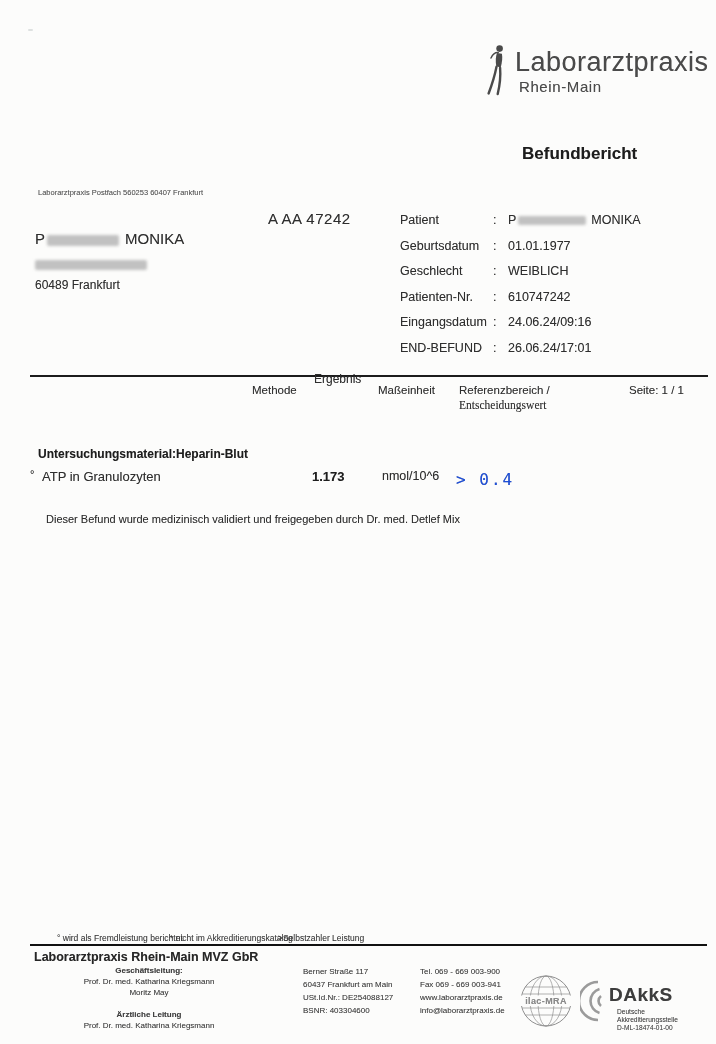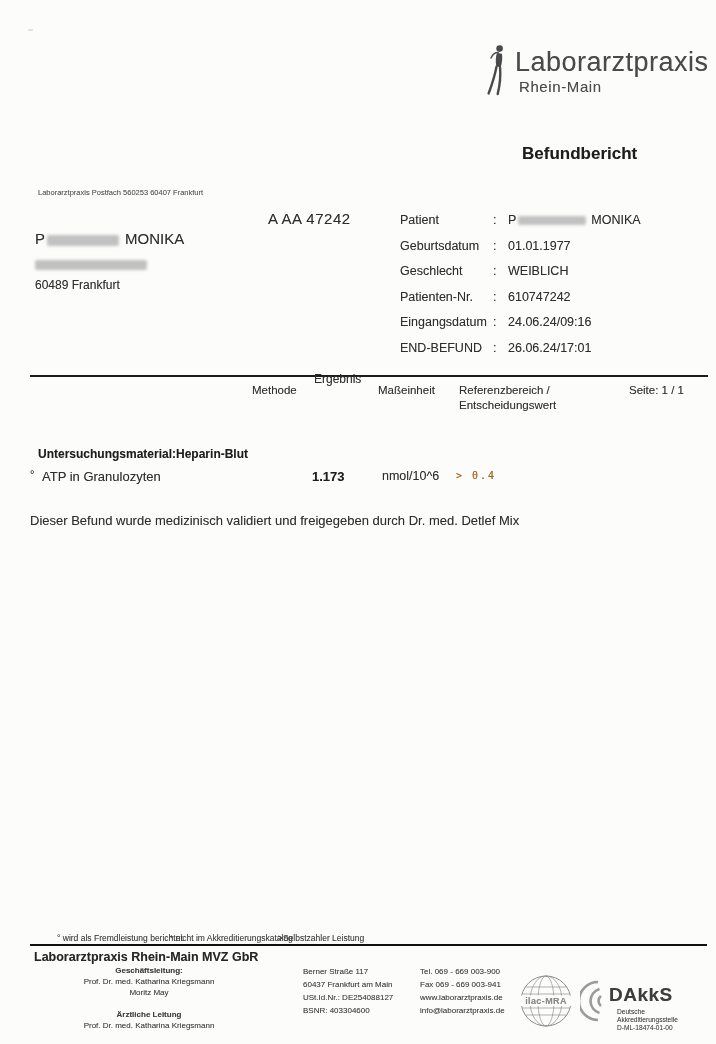--- a/index.html
+++ b/index.html
@@ -95,34 +95,34 @@
       <span>26.06.24/17:01</span>
     </div>
   </div>
 
   <div class="abs rule" style="left:30px;top:375px;width:678px;height:2.4px;"></div>
 
   <div class="abs" style="left:252px;top:384px;font-size:11.5px;">Methode</div>
   <div class="abs" style="left:314px;top:372px;font-size:12px;">Ergebnis</div>
   <div class="abs" style="left:378px;top:384px;font-size:11.5px;">Maßeinheit</div>
   <div class="abs" style="left:459px;top:384px;font-size:11.5px;">Referenzbereich /</div>
-  <div class="abs" style="left:459px;top:399px;font-size:11.5px;">Entscheidungswert</div>
+  <div class="abs" style="left:459px;top:399px;font-size:11.5px;font-family:Liberation Serif, serif;">Entscheidungswert</div>
   <div class="abs" style="left:629px;top:384px;font-size:11.5px;">Seite: 1 / 1</div>
 
   <div class="abs b" style="left:38px;top:447px;font-size:12px;">Untersuchungsmaterial:Heparin-Blut</div>
 
   <div class="abs" style="left:0;top:469px;width:716px;height:16px;">
     <span class="abs" style="left:30px;top:-1px;font-size:11px;">°</span>
     <span class="abs" style="left:42px;top:0;font-size:13px;">ATP in Granulozyten</span>
     <span class="abs b" style="left:312px;top:0;font-size:13px;">1.173</span>
     <span class="abs" style="left:382px;top:0;font-size:12.5px;">nmol/10^6</span>
-    <span class="abs mono" style="left:456px;top:1px;font-size:10px;letter-spacing:2px;color:#a16207;text-align:right;">&gt; 0.4</span>
+    <span class="abs mono" style="left:456px;top:1px;font-size:16px;letter-spacing:2px;color:#1d4ed8;text-align:right;">&gt; 0.4</span>
   </div>
 
-  <div class="abs" style="left:30px;top:513px;font-size:13px;">Dieser Befund wurde medizinisch validiert und freigegeben durch Dr. med. Detlef Mix</div>
+  <div class="abs" style="left:46px;top:513px;font-size:11px;">Dieser Befund wurde medizinisch validiert und freigegeben durch Dr. med. Detlef Mix</div>
 
   <div class="abs" style="left:0;top:933px;width:716px;height:11px;font-size:8.5px;color:#3c3c3c;padding-left:44px;">
     <span class="abs" style="left:57px;top:0;">° wird als Fremdleistung berichtet</span>
     <span class="abs" style="left:170px;top:0;text-align:center;">* nicht im Akkreditierungskatalog</span>
     <span class="abs" style="left:278px;top:0;">&gt;Selbstzahler Leistung</span>
   </div>
   <div class="abs rule" style="left:30px;top:944px;width:677px;height:2.4px;background:#111;"></div>
 
   <div class="abs b" style="left:34px;top:950px;font-size:12.5px;color:#262626;">Laborarztpraxis Rhein-Main MVZ GbR</div>
 

